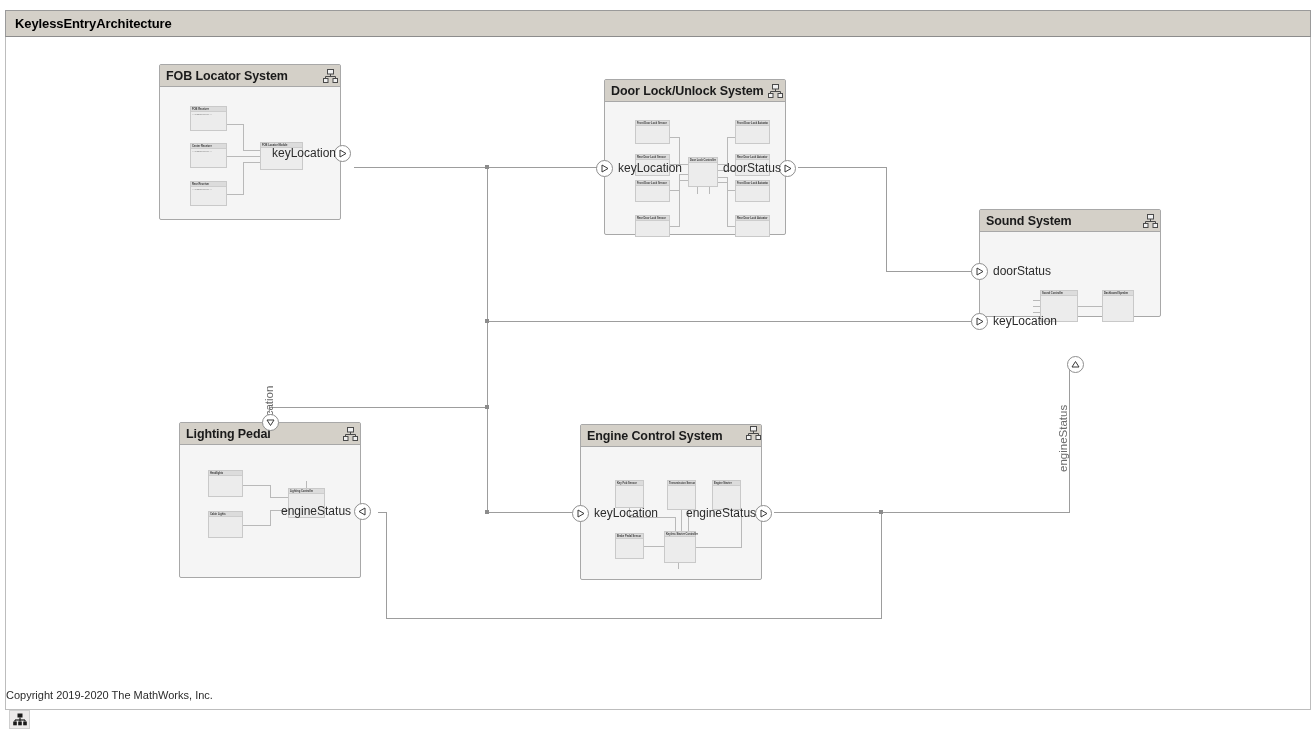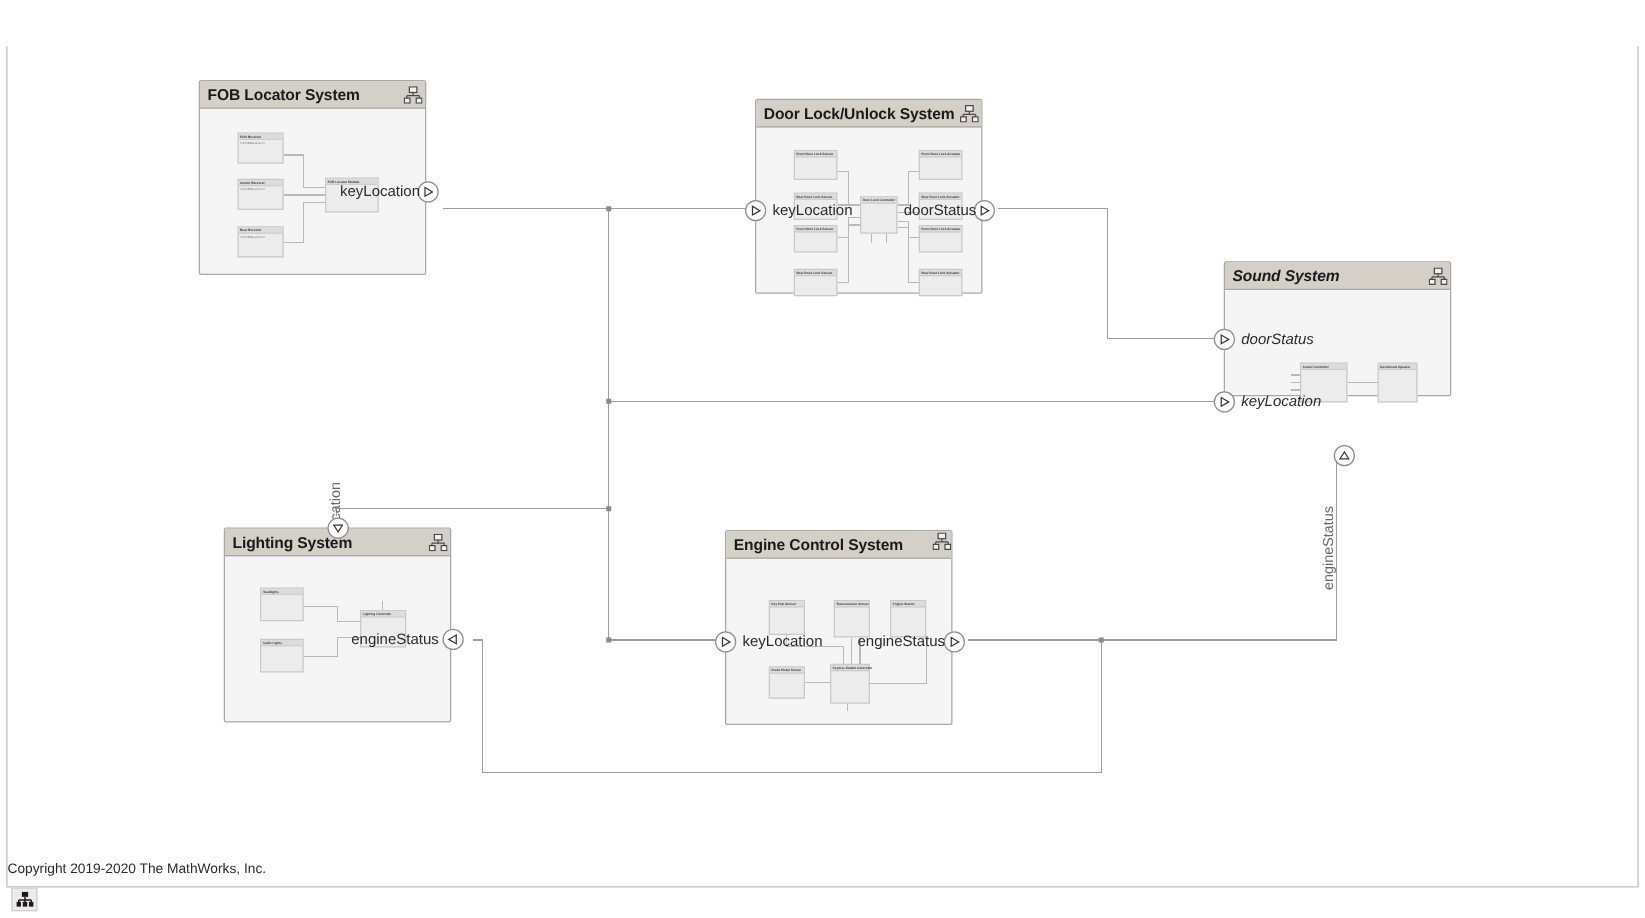--- a/index.html
+++ b/index.html
@@ -184,20 +184,23 @@
     text-align: left;
     font-size: 11px;
     color: #2b2b2b;
   }
 </style>
 </head>
 <body>
 
 <div id="app">
 
+  <div id="titlebar">
+    <span class="title-text">KeylessEntryArchitecture</span>
+  </div>
 
   <div id="canvas">
 
     <svg id="wires" viewBox="0 0 1306 672">
 
       <polyline points="348,130 481,130"></polyline>
 
       <polyline points="481,130 481,475"></polyline>
 
       <polyline points="481,130 591,130"></polyline>
@@ -354,21 +357,21 @@
       <div class="port-label" style="left:13px; top:81px;">keyLocation</div>
 
       <div class="port" style="left:174px; top:80px;">
         <svg width="9" height="9" viewBox="0 0 9 9">
           <polygon points="2,1 8,4.5 2,8" fill="none" stroke="#3a3a3a" stroke-width="1"></polygon>
         </svg>
       </div>
       <div class="port-label" style="left:118px; top:81px;">doorStatus</div>
     </div>
 
-    <div class="component" style="left:973px; top:172px; width:182px; height:108px;font-style:italic;">
+    <div class="component" style="left:973px; top:172px; width:182px; height:108px;">
       <div class="comp-header">
         <span class="comp-title">Sound System</span>
       </div>
       <div class="hier-icon" style="right:0px; top:1px;">
         <svg width="15" height="14" viewBox="0 0 15 14">
           <rect x="4.5" y="0.5" width="6" height="4.5" fill="#f0f0f0" stroke="#4a4a4a"></rect>
           <line x1="7.5" y1="5" x2="7.5" y2="7.5" stroke="#4a4a4a"></line>
           <line x1="2.5" y1="7.5" x2="12.5" y2="7.5" stroke="#4a4a4a"></line>
           <line x1="2.5" y1="7.5" x2="2.5" y2="9.5" stroke="#4a4a4a"></line>
           <line x1="12.5" y1="7.5" x2="12.5" y2="9.5" stroke="#4a4a4a"></line>
@@ -410,21 +413,21 @@
 
       <div class="port" style="left:87px; top:146px;">
         <svg width="9" height="9" viewBox="0 0 9 9">
           <polygon points="1,7 4.5,1.5 8,7" fill="none" stroke="#3a3a3a" stroke-width="1"></polygon>
         </svg>
       </div>
     </div>
 
     <div class="component" style="left:173px; top:385px; width:182px; height:156px;">
       <div class="comp-header">
-        <span class="comp-title">Lighting System</span>
+        <span class="comp-title">Lighting Pedal</span>
       </div>
       <div class="hier-icon" style="right:0px; top:1px;">
         <svg width="15" height="14" viewBox="0 0 15 14">
           <rect x="4.5" y="0.5" width="6" height="4.5" fill="#f0f0f0" stroke="#4a4a4a"></rect>
           <line x1="7.5" y1="5" x2="7.5" y2="7.5" stroke="#4a4a4a"></line>
           <line x1="2.5" y1="7.5" x2="12.5" y2="7.5" stroke="#4a4a4a"></line>
           <line x1="2.5" y1="7.5" x2="2.5" y2="9.5" stroke="#4a4a4a"></line>
           <line x1="12.5" y1="7.5" x2="12.5" y2="9.5" stroke="#4a4a4a"></line>
           <rect x="0.5" y="9.5" width="4.5" height="4" fill="#f0f0f0" stroke="#4a4a4a"></rect>
           <rect x="10" y="9.5" width="4.5" height="4" fill="#f0f0f0" stroke="#4a4a4a"></rect>

